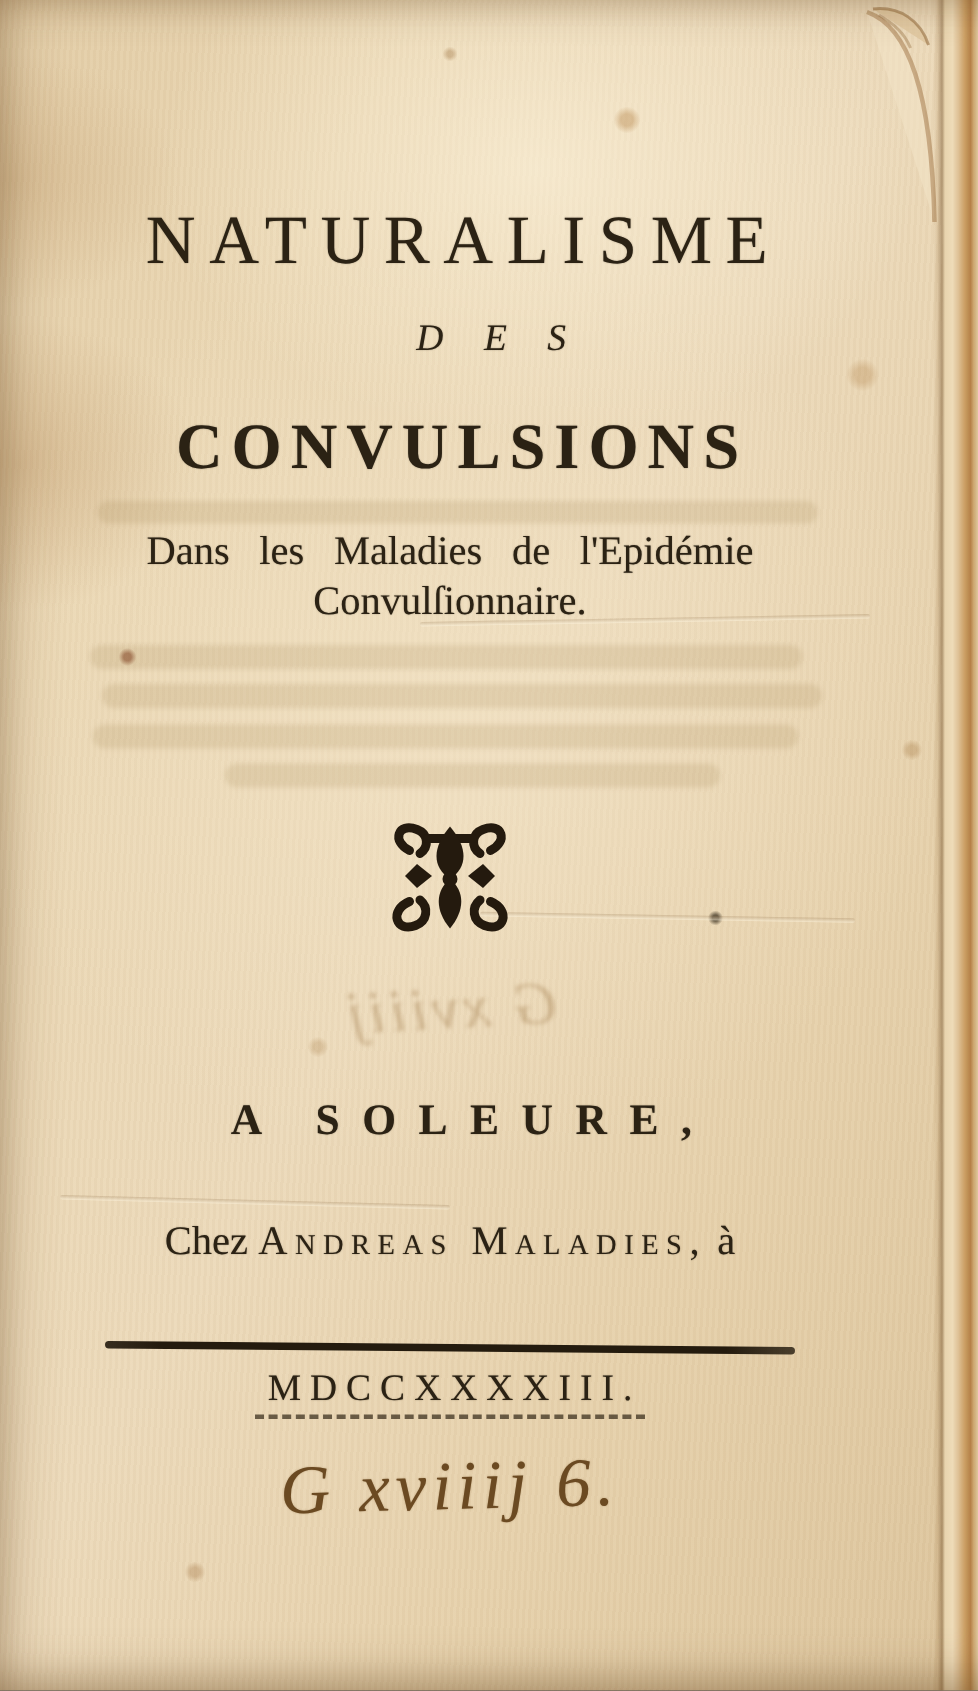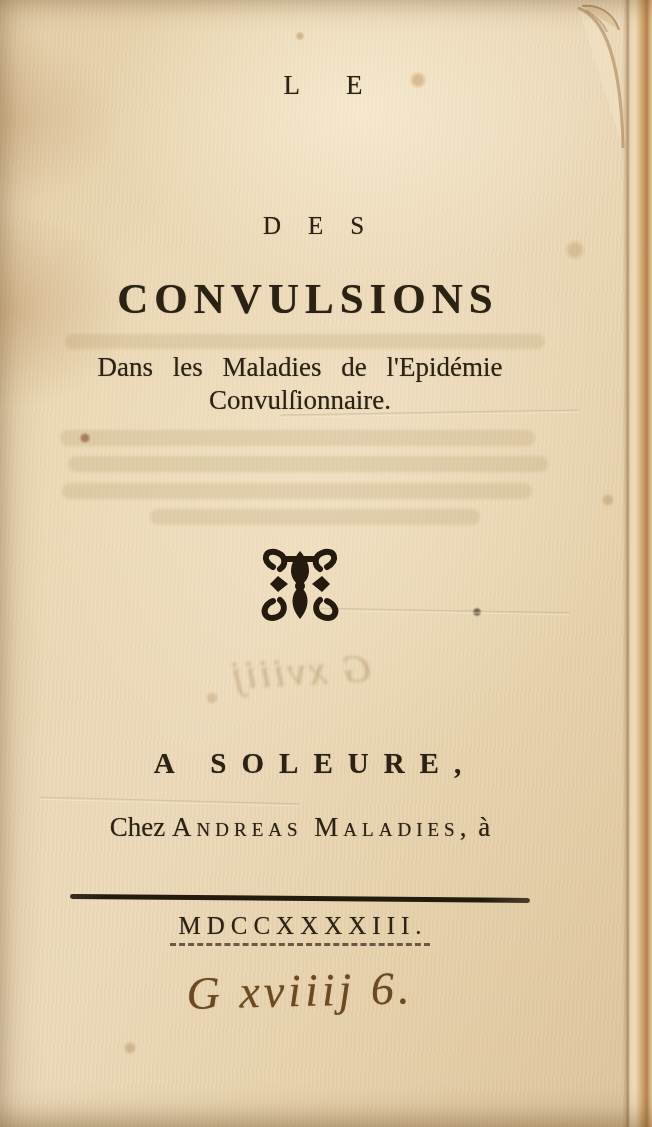--- a/index.html
+++ b/index.html
@@ -37,25 +37,25 @@
       #d3ab74 27px, #e8d2a8 30px);
   }
   .fold-curl { position:absolute; top:2px; right:16px; z-index:5; }
   .wrinkle { position:absolute; border-radius:3px; z-index:1;
     background:linear-gradient(180deg, rgba(120,85,45,.22), rgba(255,247,226,.5)); }
   .emboss { position:absolute; border-radius:8px; z-index:0;
     background:rgba(156,122,74,.17); filter:blur(1.6px); }
   .tline { position:absolute; left:0; width:600px; text-align:center; z-index:2; }
   .t-le           { top:70px;  font-size:27px; letter-spacing:46px; padding-left:46px; }
   .t-naturalisme  { top:133px; font-size:46px; letter-spacing:9px;  padding-left:9px; }
-  .t-des          { top:212px; font-size:25px; letter-spacing:27px; padding-left:27px; }
+  .t-des          { top:212px; font-size:25px; letter-spacing:27px; padding-left:41px;font-style:italic; }
   .t-convulsions  { top:274px; font-size:43px; font-weight:700; letter-spacing:6px; padding-left:8px; }
   .t-sub1         { top:352px; font-size:27px; word-spacing:13px; }
   .t-sub2         { top:385px; font-size:27px; }
-  .t-soleure      { top:747px; font-size:29px; font-weight:600; letter-spacing:15px; padding-left:15px; }
+  .t-soleure      { top:731px; font-size:29px; font-weight:600; letter-spacing:15px; padding-left:15px; }
   .t-chez         { top:812px; font-size:27px; }
   .t-chez .caps   { font-variant:small-caps; letter-spacing:5px; }
   .t-verite       { top:849px; font-size:27px; }
   .t-date-wrap    { top:912px; }
   .t-date-wrap span {
     display:inline-block; font-size:25px; letter-spacing:6px; padding:0 2px 3px 8px;
     border-bottom:3px dashed rgba(50,38,22,.7);
   }
   .ornament { position:absolute; left:0; width:600px; top:545px; text-align:center; z-index:2; }
   .shelf-ghost {
@@ -84,21 +84,21 @@
   <div class="emboss" style="top:334px; left:65px;  width:480px; height:15px;"></div>
   <div class="emboss" style="top:430px; left:60px;  width:475px; height:16px;"></div>
   <div class="emboss" style="top:456px; left:68px;  width:480px; height:16px;"></div>
   <div class="emboss" style="top:483px; left:62px;  width:470px; height:16px;"></div>
   <div class="emboss" style="top:509px; left:150px; width:330px; height:16px;"></div>
 
   <div class="wrinkle" style="top:412px; left:280px; width:300px; height:3px; transform:rotate(-1deg);"></div>
   <div class="wrinkle" style="top:610px; left:320px; width:250px; height:3px; transform:rotate(1deg);"></div>
   <div class="wrinkle" style="top:800px; left:40px;  width:260px; height:3px; transform:rotate(1.5deg);"></div>
 
-  <div class="tline t-le ink">LE</div>
+  <div class="tline t-naturalisme ink">NATURALISME</div>
   <div class="tline t-des ink">DES</div>
   <div class="tline t-convulsions ink">CONVULSIONS</div>
   <div class="tline t-sub2 ink">Convulſionnaire.</div>
   <div class="tline t-sub1 ink">Dans les Maladies de l'Epidémie</div>
 
   <div class="ornament">
     <svg width="86" height="80" viewBox="0 0 86 80">
       <g fill="none" stroke="#241a0e" stroke-width="6" stroke-linecap="round">
         <path d="M16 22 C4 16 8 3 21 8 C29 11 29 20 23 24"></path>
         <path d="M70 22 C82 16 78 3 65 8 C57 11 57 20 63 24"></path>

